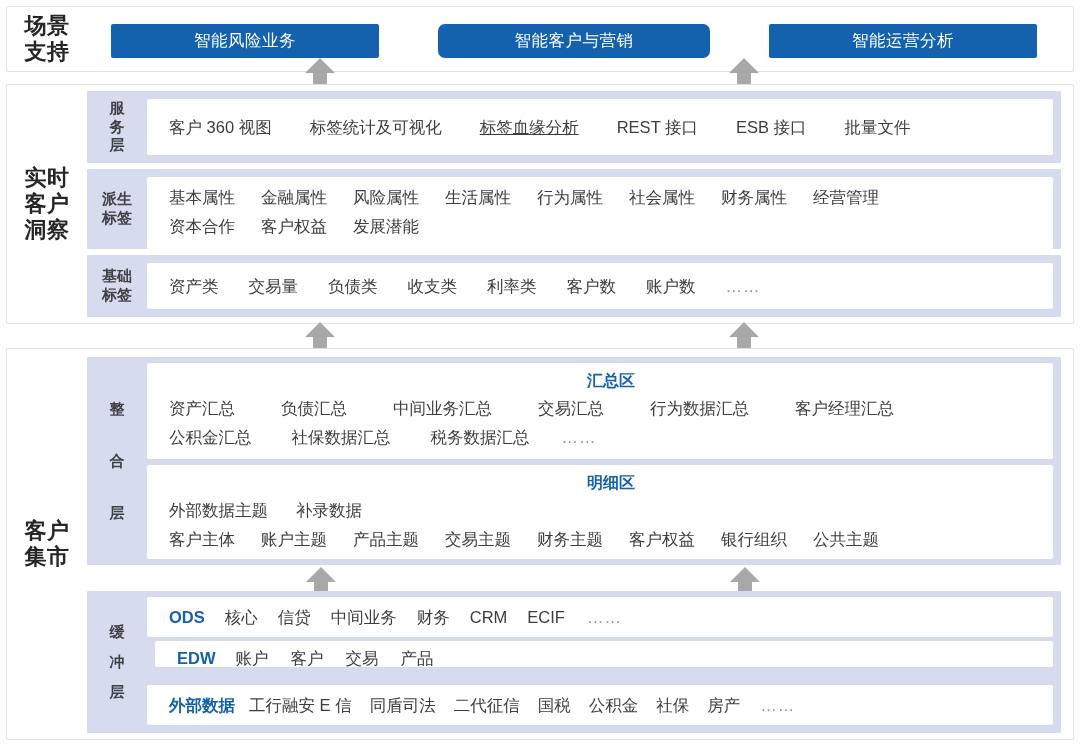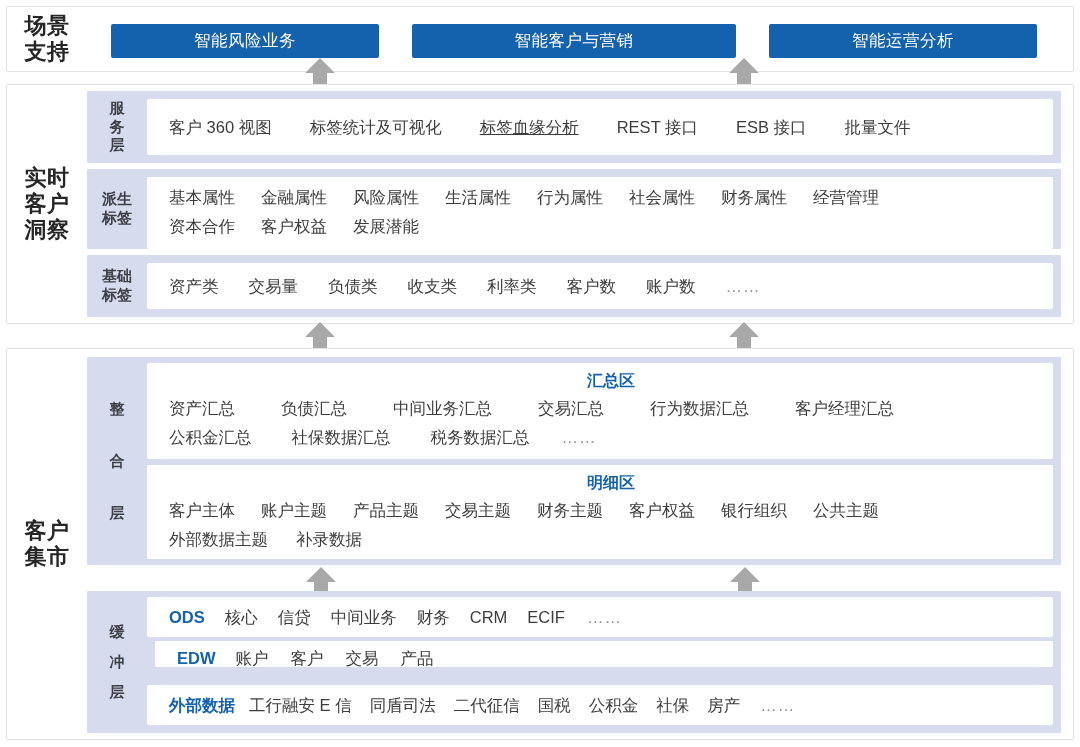--- a/index.html
+++ b/index.html
@@ -88,21 +88,21 @@
     color: #ffffff;
     font-size: 16.5px;
     height: 34px;
     display: flex; align-items: center; justify-content: center;
     border: none; border-radius: 2px;
     font-family: inherit;
     cursor: pointer;
     letter-spacing: 0.5px;
   }
   #btn-0 { width: 268px; }
-  #btn-1 { width: 324px; }
+  #btn-1 { width: 272px; border-radius: 7px; }
   #btn-2 { width: 268px; }
 
   
   .arrow-up {
     position: absolute;
     width: 30px; height: 34px;
   }
   .arrow-up svg { display: block; width: 30px; height: 34px; }
 </style>
 </head>
@@ -246,32 +246,32 @@
           <span class="item" style="margin-right:40px;">公积金汇总</span>
           <span class="item" style="margin-right:40px;">社保数据汇总</span>
           <span class="item" style="margin-right:32px;">税务数据汇总</span>
           <span class="item dots">……</span>
         </div>
       </div>
 
       <div class="wbox" style="top:108px; height:94px;">
         <div class="zone-title">明细区</div>
         <div class="row">
+          <span class="item" style="margin-right:28px;">外部数据主题</span>
+          <span class="item">补录数据</span>
+        </div>
+        <div class="row">
           <span class="item" style="margin-right:26px;">客户主体</span>
           <span class="item" style="margin-right:26px;">账户主题</span>
           <span class="item" style="margin-right:26px;">产品主题</span>
           <span class="item" style="margin-right:26px;">交易主题</span>
           <span class="item" style="margin-right:26px;">财务主题</span>
           <span class="item" style="margin-right:26px;">客户权益</span>
           <span class="item" style="margin-right:26px;">银行组织</span>
           <span class="item">公共主题</span>
-        </div>
-        <div class="row">
-          <span class="item" style="margin-right:28px;">外部数据主题</span>
-          <span class="item">补录数据</span>
         </div>
       </div>
     </div>
 
     <div class="arrow-up" style="left:299px; top:218px;">
       <svg viewBox="0 0 30 34">
           <polygon points="15,0 30,15 22,15 22,34 8,34 8,15 0,15" fill="#a8a8a8"></polygon>
         </svg>
     </div>
     <div class="arrow-up" style="left:723px; top:218px;">

